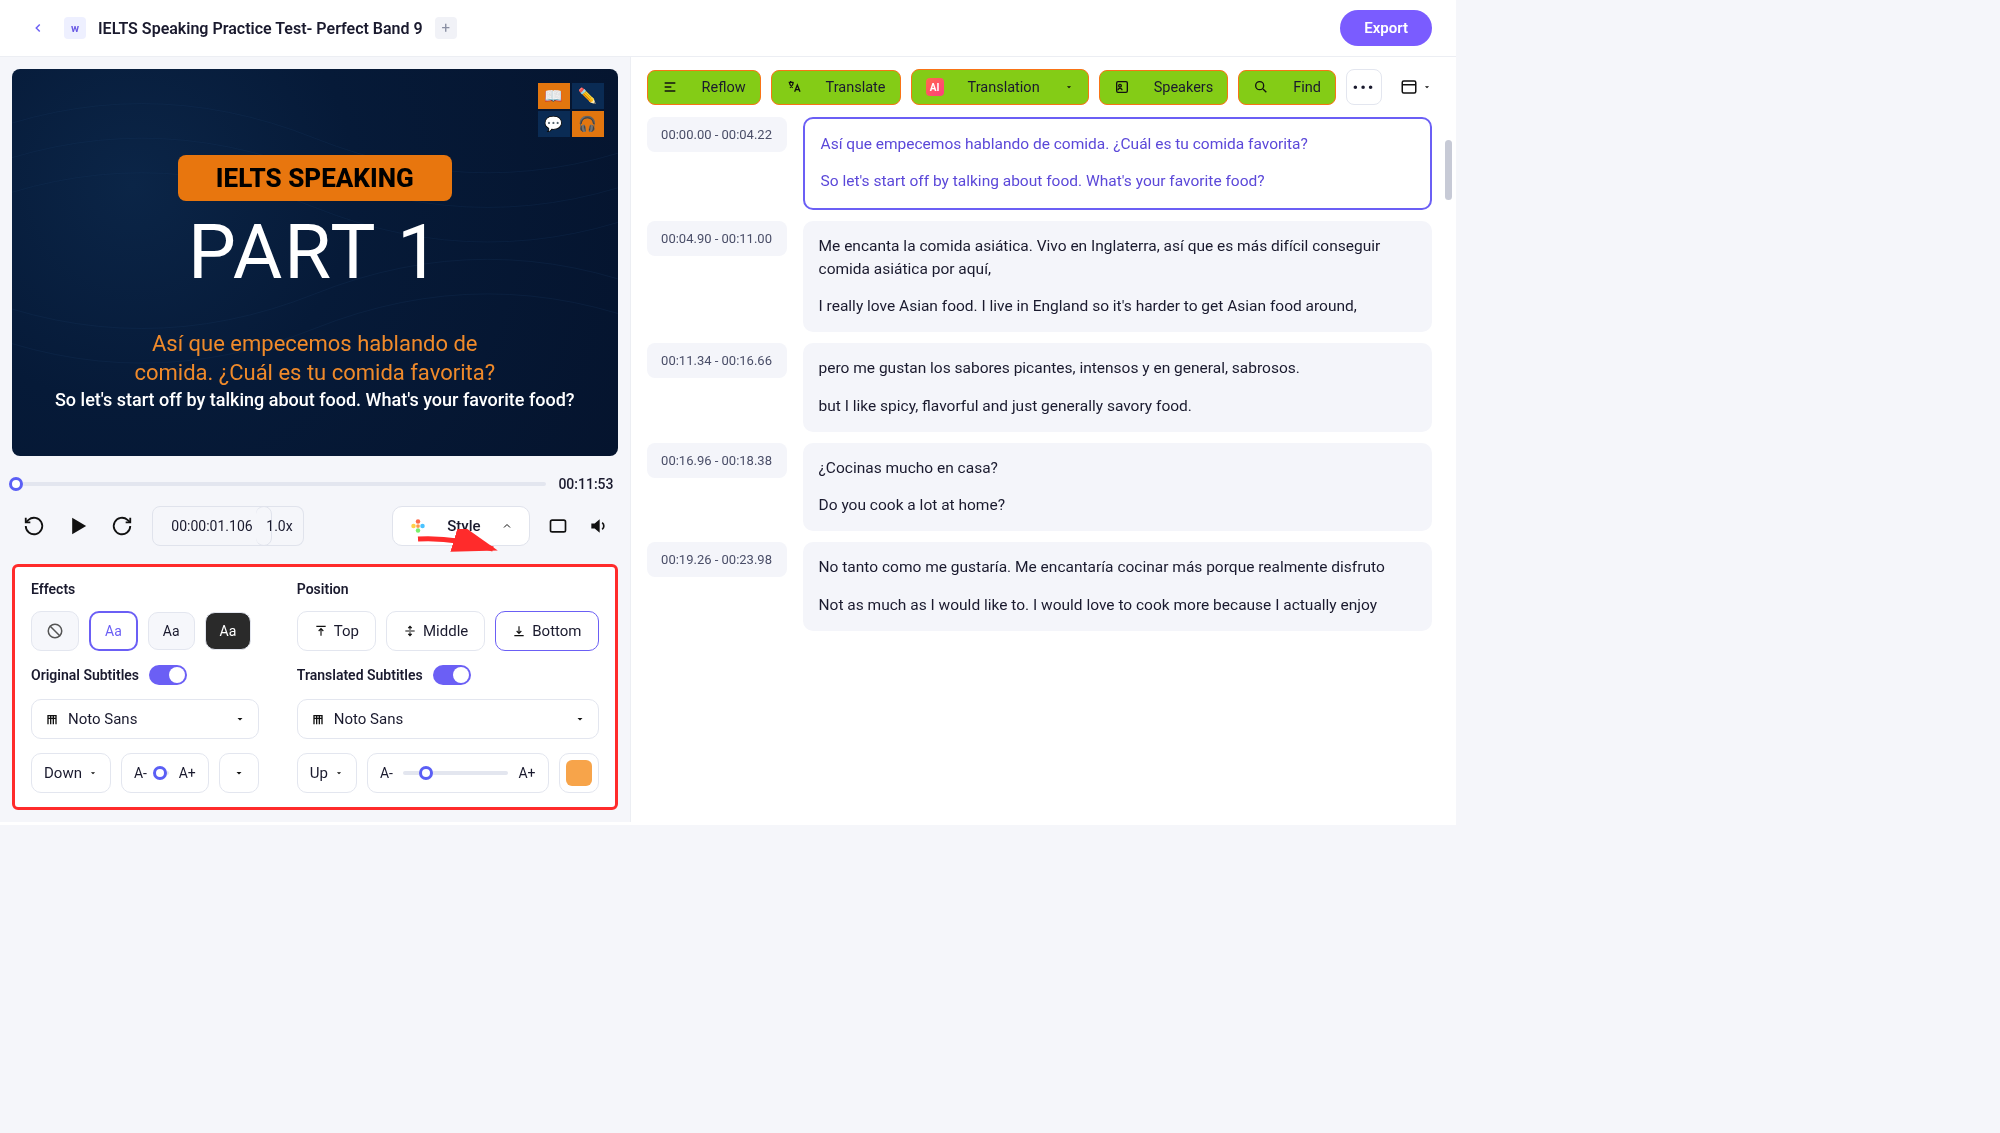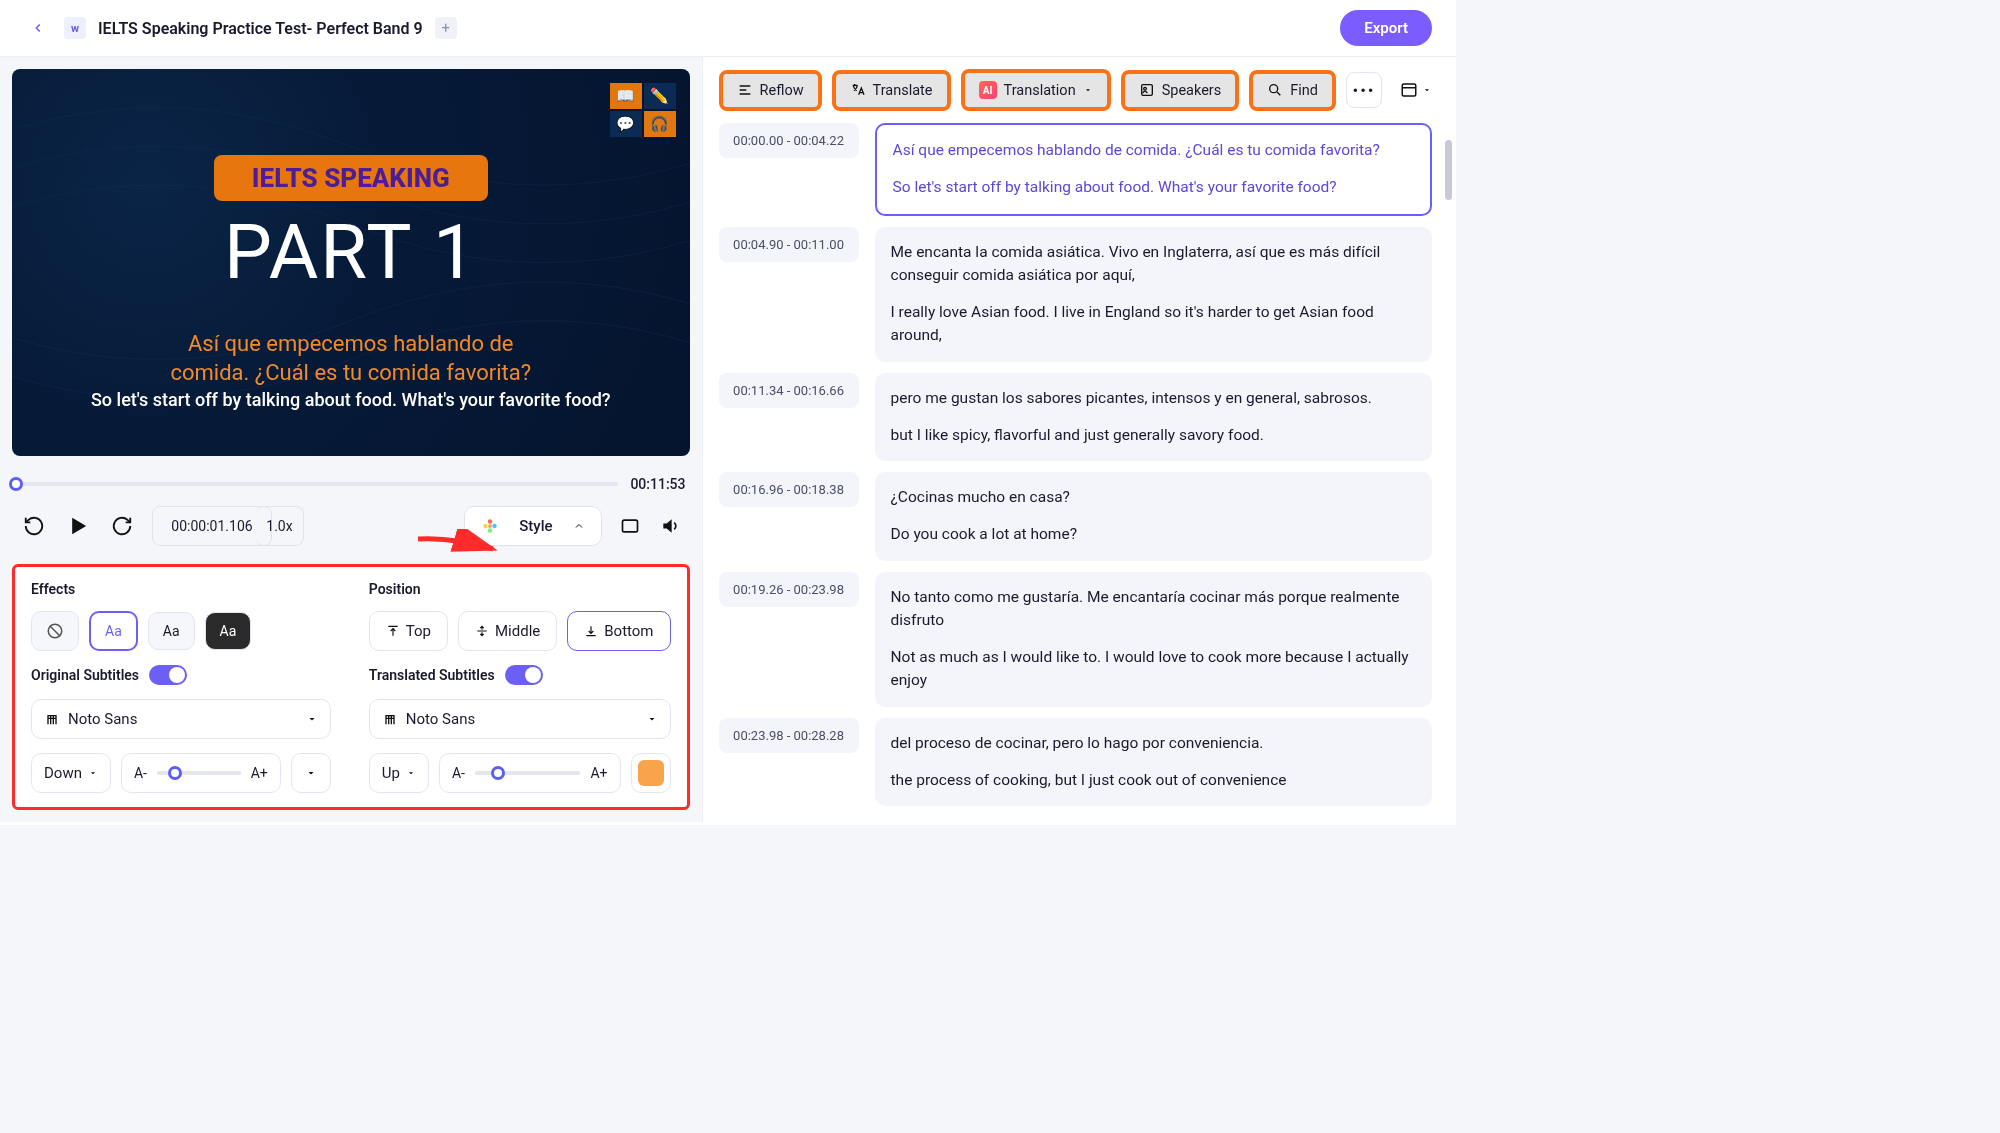--- a/index.html
+++ b/index.html
@@ -13,21 +13,21 @@
 .add-tab{width:22px;height:22px;display:flex;align-items:center;justify-content:center;color:#8a8fa3;border-radius:4px;background:#f1f2f7;cursor:pointer;font-size:15px}
 .export-btn{background:#7a5cff;color:#fff;border:none;padding:9px 24px;border-radius:22px;font-size:15px;font-weight:600;cursor:pointer}
 .main{display:flex;height:calc(100% - 60px)}
 .left-pane{width:735px;padding:12px;background:#f5f6fa;display:flex;flex-direction:column}
 .video-box{position:relative;width:100%;height:390px;background:radial-gradient(circle at 20% 30%,#0b2547 0%,#061a38 40%,#05142e 100%);border-radius:8px;overflow:hidden}
 .wave{position:absolute;inset:0;opacity:.28}
 .vid-icons{position:absolute;top:14px;right:14px;display:grid;grid-template-columns:repeat(2,32px);gap:2px}
 .vid-icons div{width:32px;height:26px;display:flex;align-items:center;justify-content:center;color:#fff;font-size:15px}
 .vic1{background:#e2760f}.vic2{background:#0a2b54}.vic3{background:#0a2b54}.vic4{background:#e2760f}
 .vid-content{position:absolute;inset:0;display:flex;flex-direction:column;align-items:center;justify-content:center;color:#fff;padding-top:40px}
-.badge-ielts{background:#e8760e;color:#4c1d95;padding:8px 38px;border-radius:8px;font-size:26px;font-weight:800;letter-spacing:0px}
+.badge-ielts{background:#e8760e;color:#000000;padding:8px 38px;border-radius:8px;font-size:26px;font-weight:800;letter-spacing:0px}
 .part1{font-size:76px;font-weight:400;color:#fff;letter-spacing:2px;margin-top:6px}
 .sub1{color:#f08a2a;font-size:22px;font-weight:400;text-align:center;line-height:1.3;margin-top:33px}
 .sub2{color:#fff;font-size:18px;font-weight:500;text-align:center;margin-top:2px}
 .timeline{display:flex;align-items:center;gap:12px;margin:20px 4px 14px}
 .track{flex:1;height:4px;background:#e3e6ef;border-radius:2px;position:relative}
 .thumb{position:absolute;left:0;top:50%;transform:translate(-50%,-50%);width:14px;height:14px;border:3px solid #5b5ff5;background:#fff;border-radius:50%}
 .dur{font-size:14px;color:#1a1a2e;font-weight:500}
 .controls-row{display:flex;align-items:center;gap:16px;padding:0 8px}
 .ctrl-ic{width:28px;height:28px;display:flex;align-items:center;justify-content:center;cursor:pointer;color:#111}
 .play-ic svg{width:28px;height:28px}
@@ -50,21 +50,21 @@
 .toggle::after{content:"";position:absolute;right:2px;top:2px;width:16px;height:16px;background:#fff;border-radius:50%}
 .font-sel{flex:1;height:40px;border:1px solid #e3e6ef;border-radius:10px;display:flex;align-items:center;justify-content:space-between;padding:0 12px;background:#fff;cursor:pointer;font-size:15px}
 .dir-sel{height:40px;border:1px solid #e3e6ef;border-radius:10px;display:flex;align-items:center;gap:6px;padding:0 12px;background:#fff;cursor:pointer;font-size:15px}
 .sz-box{flex:1;height:40px;border:1px solid #e3e6ef;border-radius:10px;display:flex;align-items:center;padding:0 12px;gap:10px;background:#fff;font-size:14px}
 .sz-track{flex:1;height:4px;background:#e3e6ef;border-radius:2px;position:relative}
 .sz-thumb{position:absolute;top:50%;transform:translate(-50%,-50%);width:14px;height:14px;border:3px solid #5b5ff5;background:#fff;border-radius:50%}
 .clr-btn{width:40px;height:40px;border:1px solid #e3e6ef;border-radius:10px;display:flex;align-items:center;justify-content:center;cursor:pointer}
 .clr-swatch{width:26px;height:26px;border-radius:6px}
 .right-pane{flex:1;padding:12px 16px;background:#fff;display:flex;flex-direction:column;border-left:1px solid #eceef3}
 .toolbar{display:flex;align-items:center;gap:10px;margin-bottom:12px}
-.tb-btn{display:flex;align-items:center;gap:7px;padding:8px 14px;border:4px solid #f97316;border-radius:8px;background:#e5e5e5;cursor:pointer;font-size:14.5px;color:#1a1a2e}
+.tb-btn{display:flex;align-items:center;gap:24px;padding:8px 14px;border:1px solid #f97316;border-radius:8px;background:#84cc16;cursor:pointer;font-size:14.5px;color:#1a1a2e}
 .tb-ic{width:16px;height:16px;display:flex;align-items:center;justify-content:center}
 .ai-badge{width:18px;height:18px;background:linear-gradient(135deg,#ff6b4a,#ff3d7f);border-radius:4px;color:#fff;font-size:10px;font-weight:700;display:flex;align-items:center;justify-content:center}
 .tb-more{width:36px;height:36px;border:1px solid #e3e6ef;border-radius:8px;display:flex;align-items:center;justify-content:center;cursor:pointer;font-size:17px;letter-spacing:2px}
 .tb-view{margin-left:auto;padding:6px 8px;display:flex;align-items:center;gap:4px;cursor:pointer;font-size:18px}
 .trans-list{flex:1;overflow-y:auto;display:flex;flex-direction:column;gap:11px;padding-right:8px}
 .trans-row{display:flex;gap:16px}
 .tc{width:140px;background:#f4f5fa;border-radius:8px;padding:10px 8px;font-size:13px;color:#4a4e68;text-align:center;height:fit-content}
 .tx{flex:1;background:#f4f5fa;border-radius:10px;padding:14px 16px;font-size:15.5px;line-height:1.5;color:#1a1a2e}
 .tx.active{background:#fff;border:2px solid #6b5ff5;color:#5b48d9}
 .tx p{margin-bottom:14px}
@@ -374,24 +374,17 @@
               <p>Do you cook a lot at home?</p>
             </div>
           </div>
           <div class="trans-row">
             <div class="tc">00:19.26 - 00:23.98</div>
             <div class="tx">
               <p>No tanto como me gustaría. Me encantaría cocinar más porque realmente disfruto</p>
               <p>Not as much as I would like to. I would love to cook more because I actually enjoy</p>
             </div>
           </div>
-          <div class="trans-row">
-            <div class="tc">00:23.98 - 00:28.28</div>
-            <div class="tx">
-              <p>del proceso de cocinar, pero lo hago por conveniencia.</p>
-              <p>the process of cooking, but I just cook out of convenience</p>
-            </div>
-          </div>
         </div>
     <div class="scrollbar"></div>
   </div>
  </div>
 </div>
 
 </body></html>

